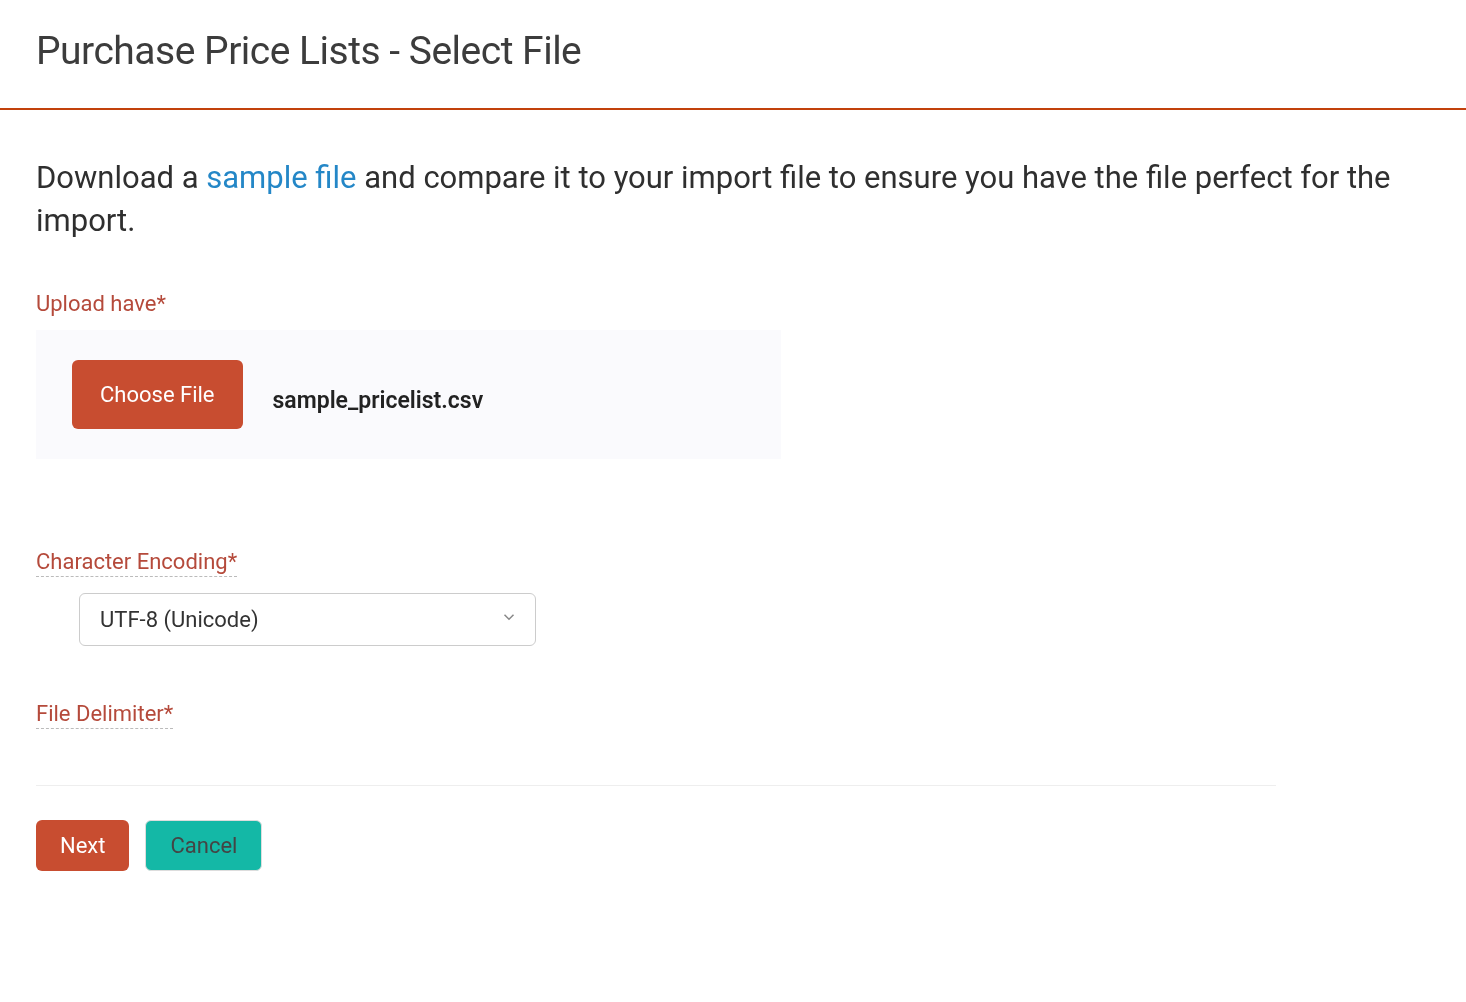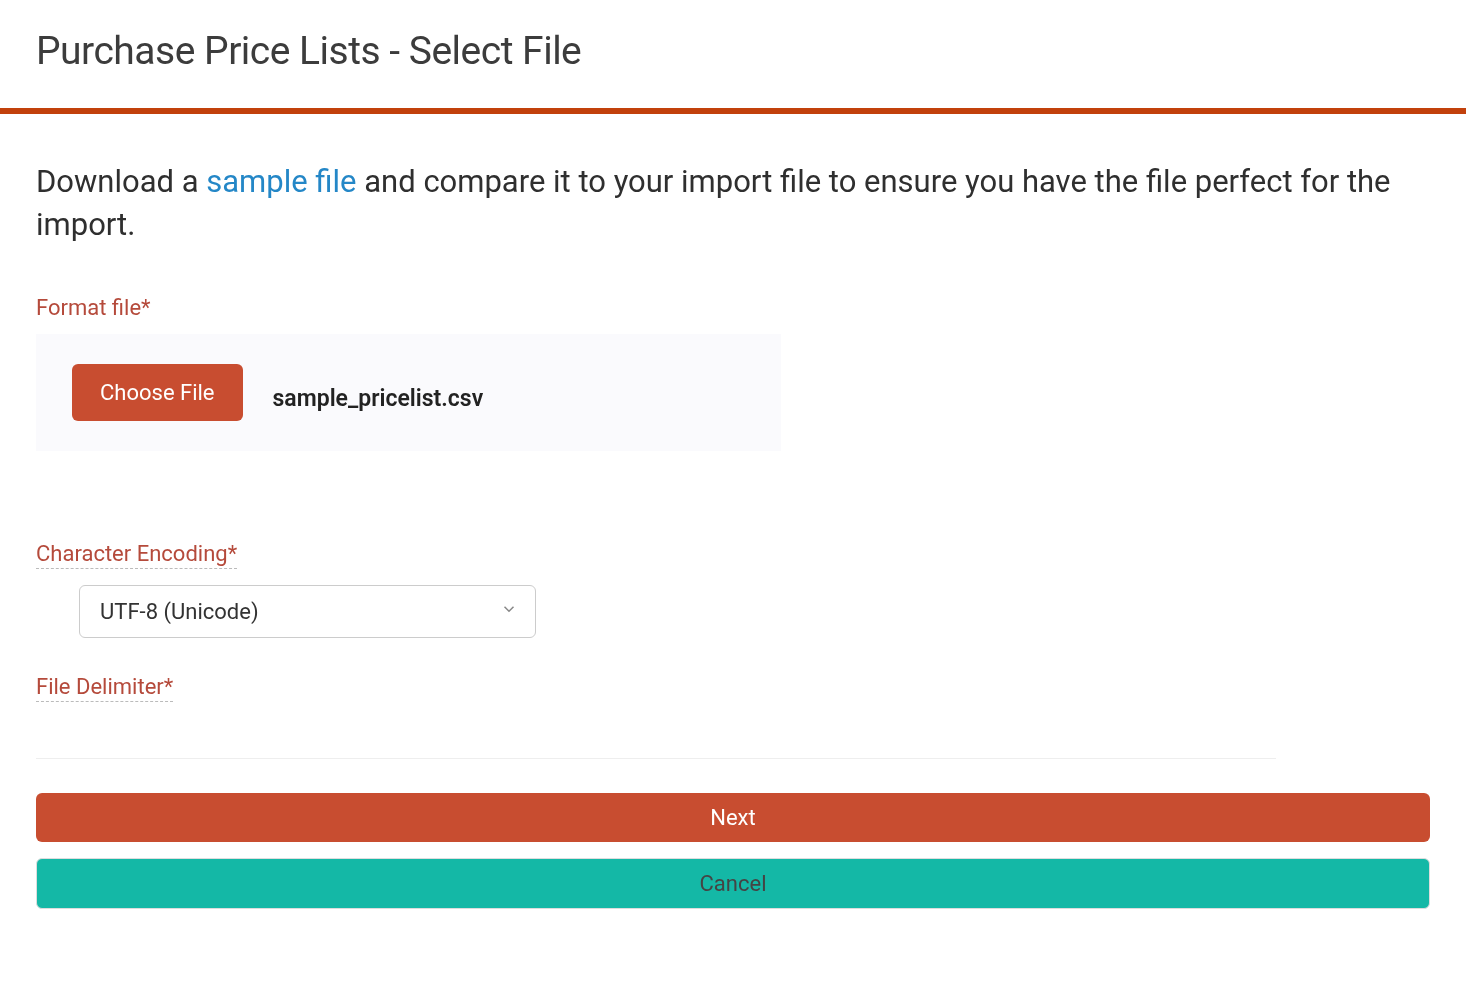--- a/index.html
+++ b/index.html
@@ -4,21 +4,21 @@
   <style>
     * { box-sizing: border-box; margin: 0; padding: 0; }
     body {
       font-family: -apple-system, BlinkMacSystemFont, "Segoe UI", Roboto, "Helvetica Neue", Arial, sans-serif;
       color: #333;
       background: #fff;
       width: 1466px;
     }
     .page-header {
       padding: 28px 36px 34px 36px;
-      border-bottom: 6px solid #c2410c;
+      border-bottom: 2px solid #c2410c;
     }
     .page-title {
       font-size: 39px;
       font-weight: 400;
       color: #3c3c3c;
       letter-spacing: -0.5px;
     }
     .content {
       padding: 46px 36px 36px 36px;
     }
@@ -45,21 +45,21 @@
       align-items: center;
       gap: 30px;
       width: 745px;
     }
     .btn-primary {
       background: #c84d30;
       color: #fff;
       border: none;
       border-radius: 6px;
       font-size: 22px;
-      padding: 16px 28px;
+      padding: 22px 28px;
       cursor: pointer;
       font-family: inherit;
     }
     .file-name {
       font-size: 23px;
       font-weight: 600;
       color: #222;
       margin-top: 12px;
     }
     .file-hint {
@@ -108,33 +108,32 @@
       pointer-events: none;
     }
     .chevron svg {
       width: 18px;
       height: 18px;
       stroke: #888;
       stroke-width: 2;
       fill: none;
     }
     .delimiter-section {
-      margin-top: 36px;
+      margin-top: 55px;
     }
     .divider {
       border: none;
       border-top: 1px solid #eee;
       margin-top: 40px;
       width: 1240px;
     }
     .actions {
       margin-top: 34px;
       display: flex;
       gap: 16px;
-      flex-direction: column;
     }
     .btn-next {
       background: #c84d30;
       color: #fff;
       border: none;
       border-radius: 6px;
       font-size: 22px;
       padding: 12px 24px;
       cursor: pointer;
       font-family: inherit;
@@ -156,21 +155,21 @@
 <div class="page-header">
   <h1 class="page-title">Purchase Price Lists - Select File</h1>
 </div>
 
 <div class="content">
 
   <p class="intro-text">
     <span>Download a </span><a href="#">sample file</a><span> and compare it to your import file to ensure you have the file perfect for the import.</span>
   </p>
 
-  <label class="field-label">Format file*</label>
+  <label class="field-label">Upload have*</label>
 
   <div class="upload-zone">
     <button class="btn-primary">Choose File</button>
     <span class="file-name">sample_pricelist.csv</span>
   </div>
 
 
   <div class="dropdown-section">
     <span class="dotted-label">Character Encoding*</span>
     <div class="select-wrap">

